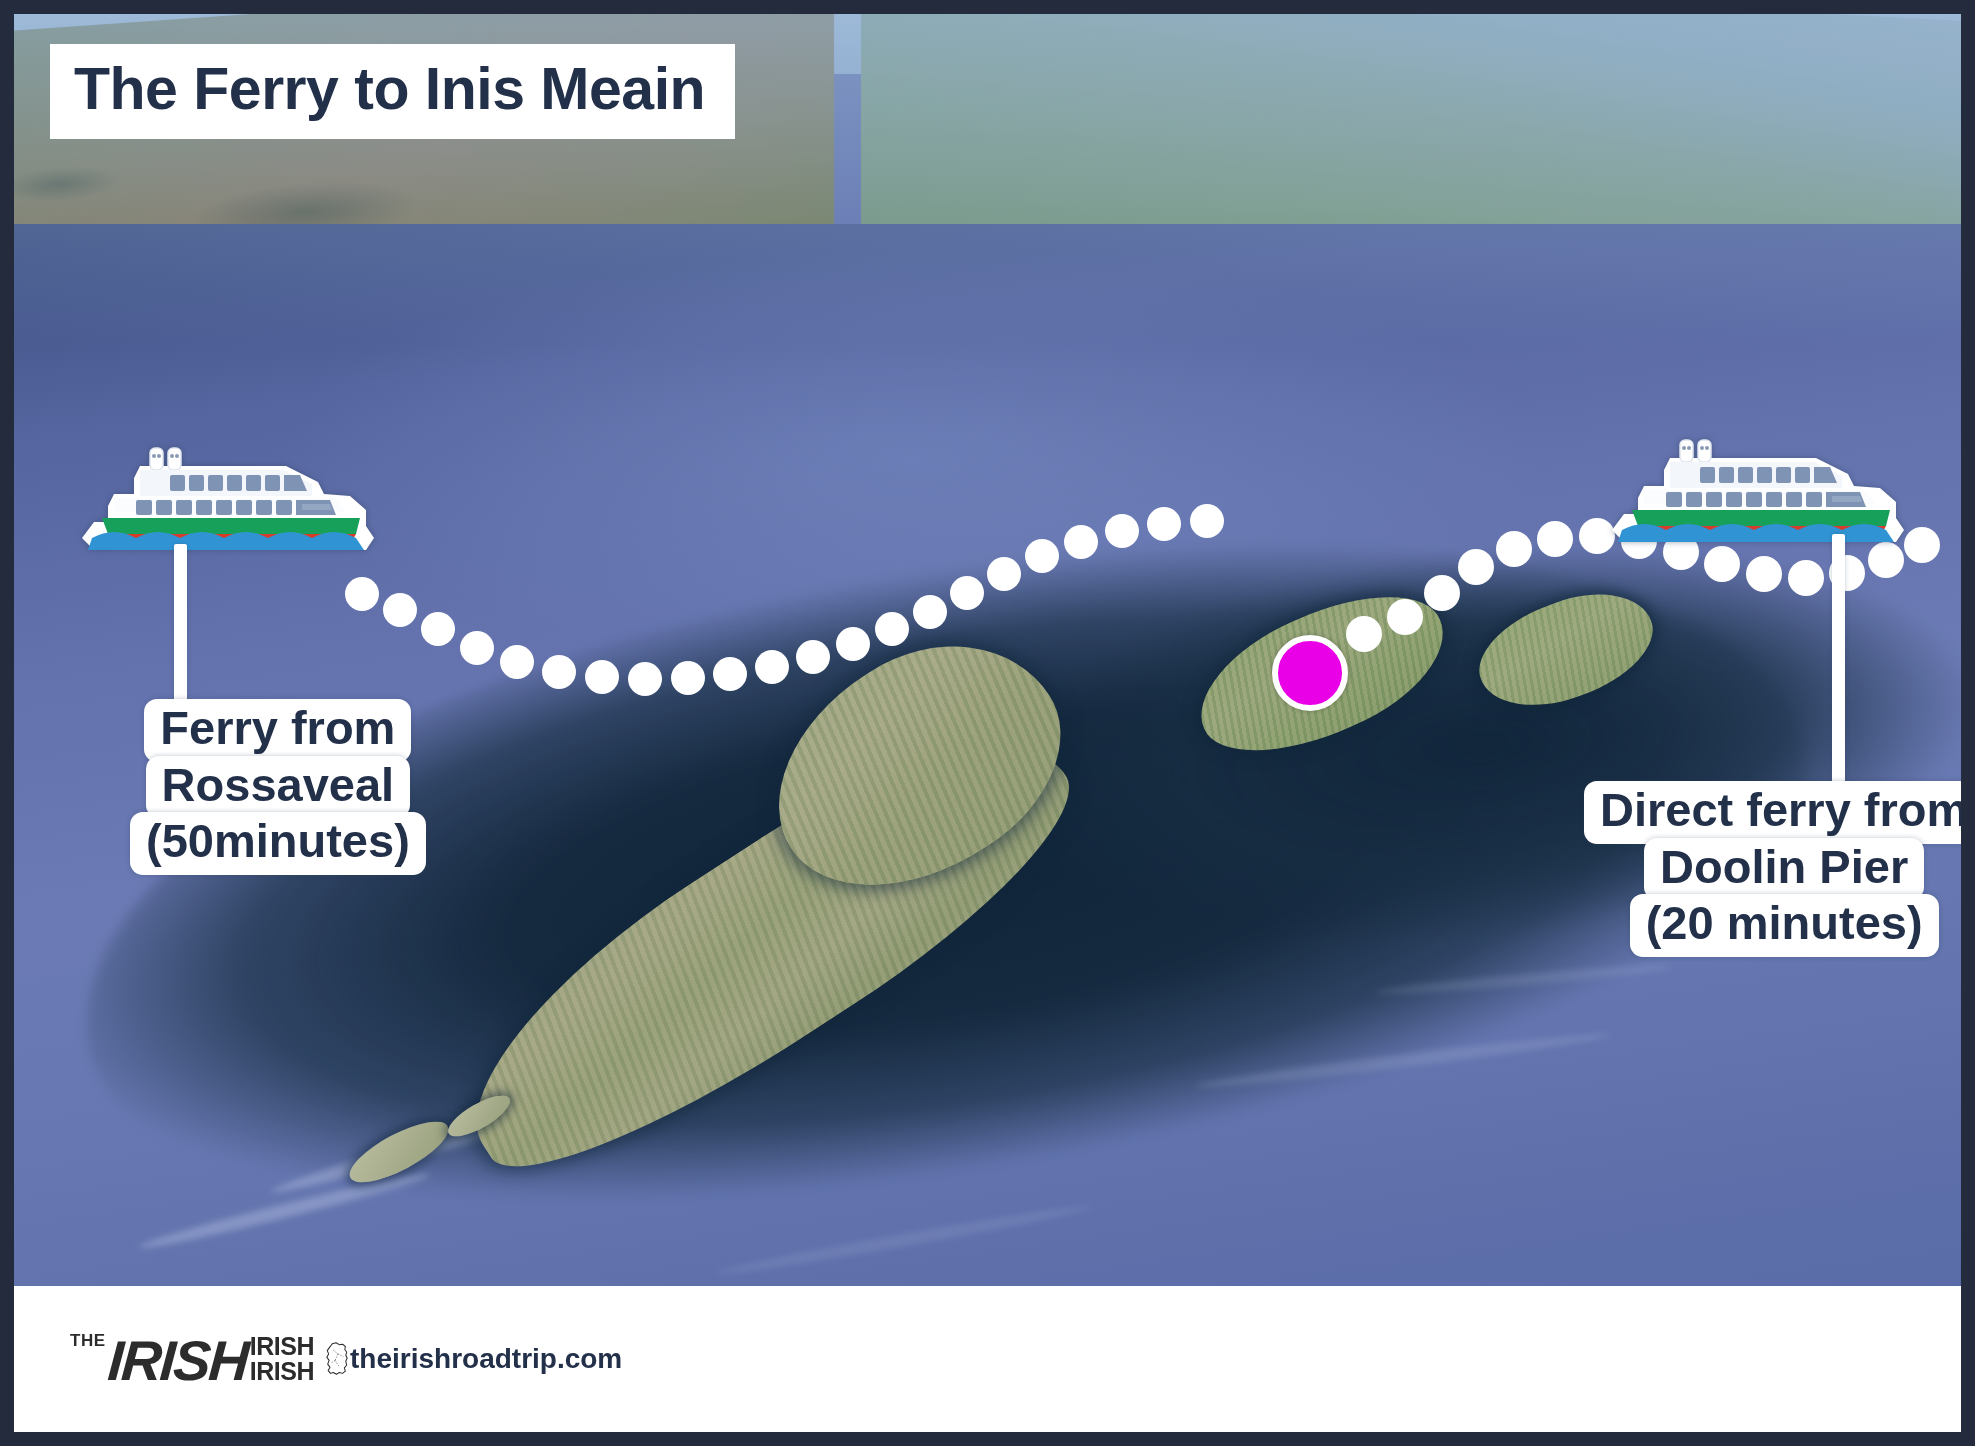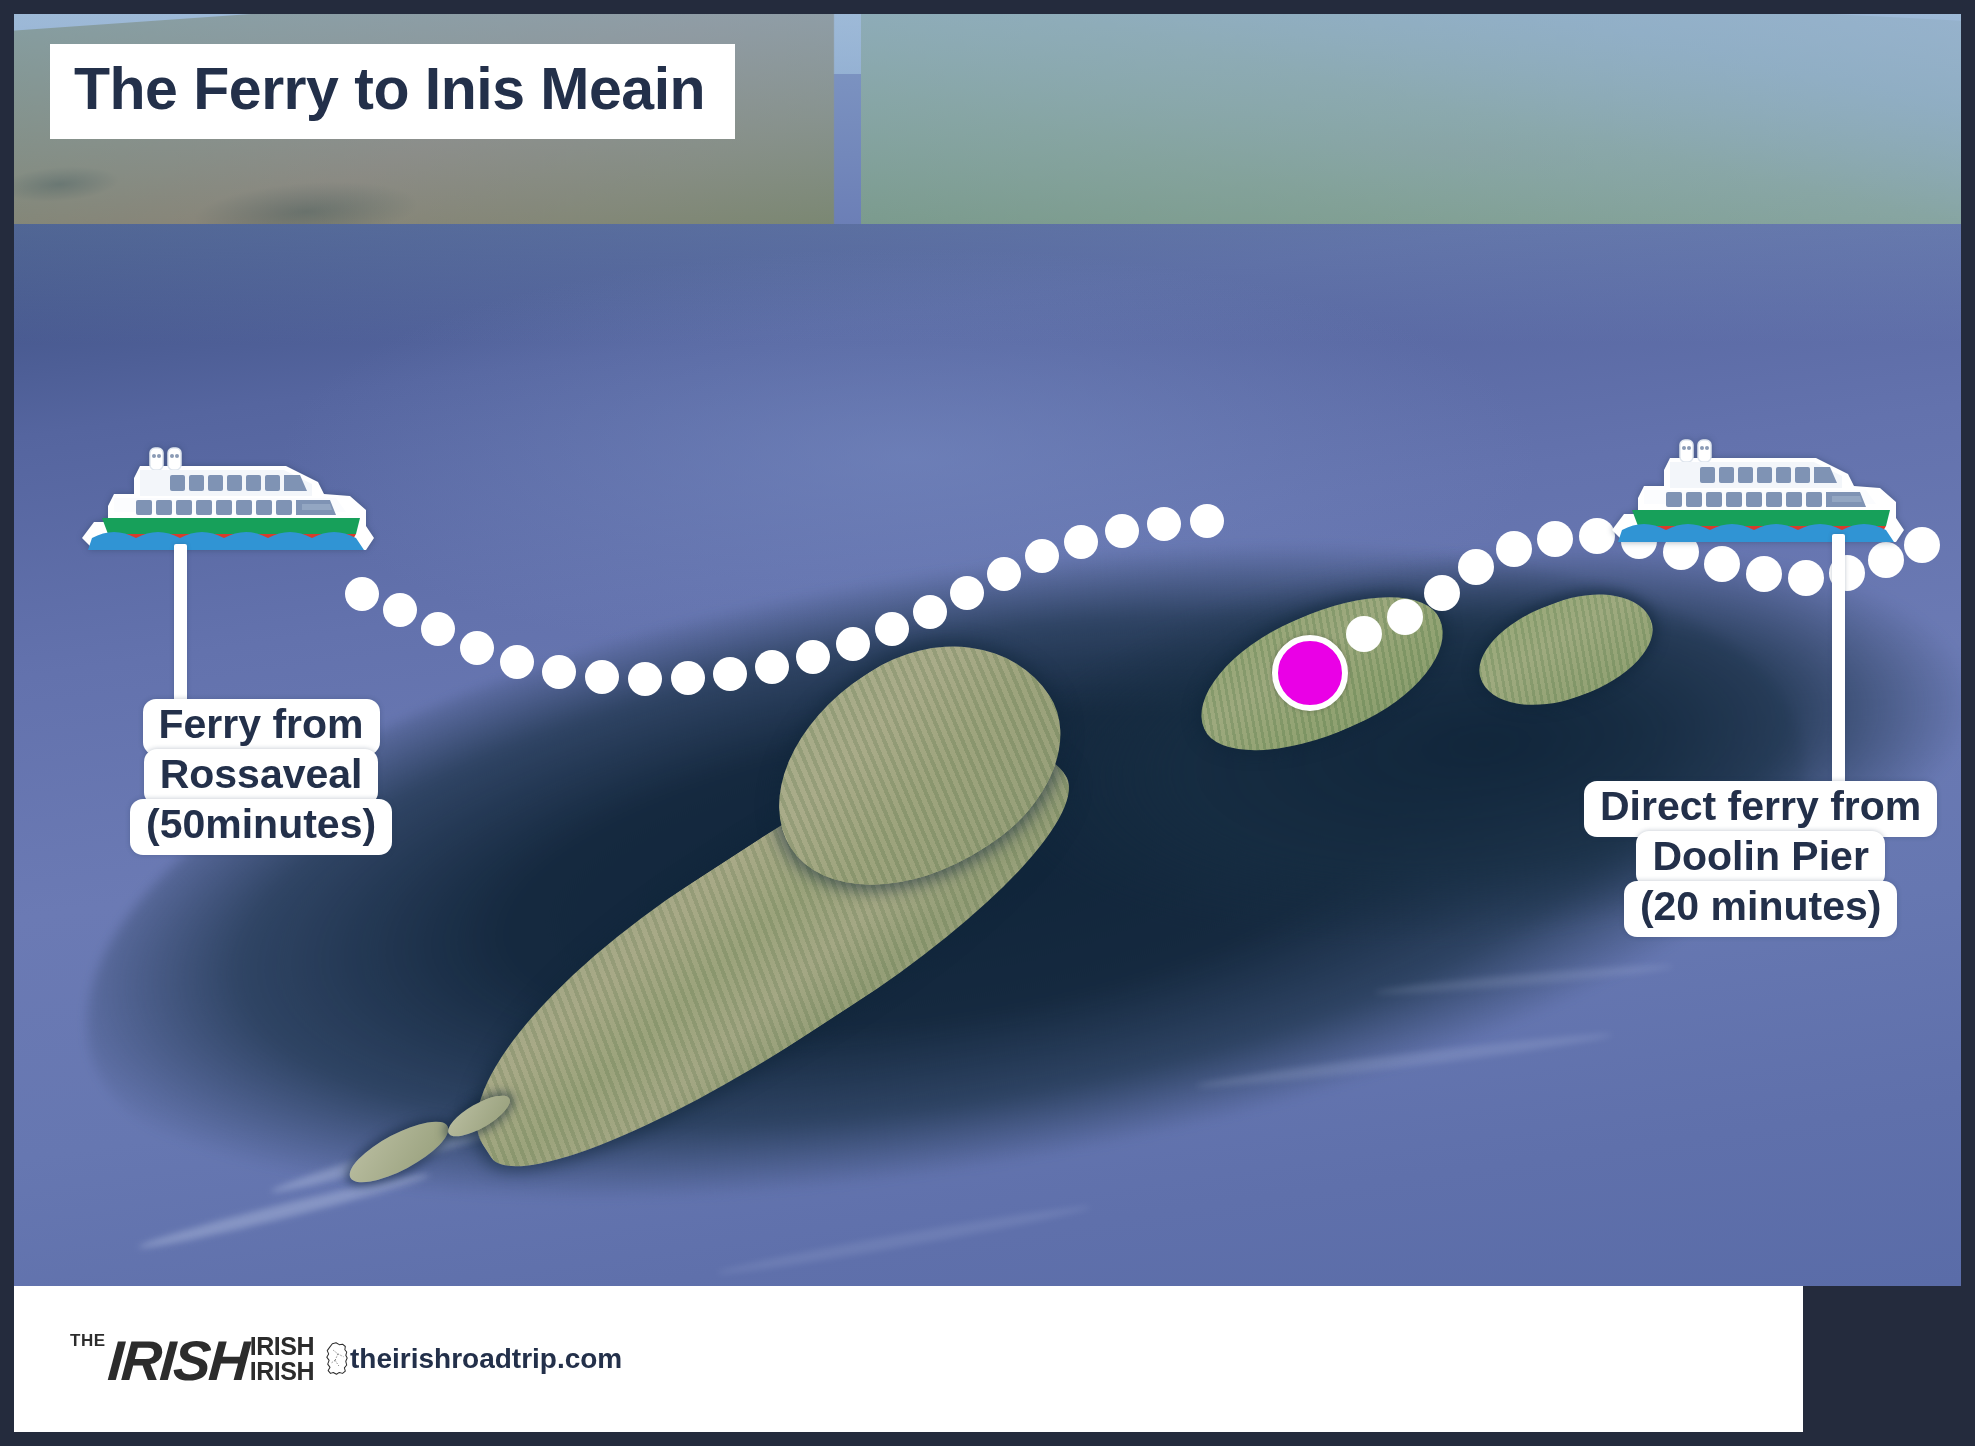--- a/index.html
+++ b/index.html
@@ -126,27 +126,27 @@
   
   .stem{position:absolute;background:#ffffff;width:13px;border-radius:2px;
       box-shadow:0 0 4px rgba(40,60,90,.3);}
   .stem-left{left:160px;top:530px;height:180px;}
   .stem-right{left:1818px;top:520px;height:260px;}
 
   
   .callout{position:absolute;display:flex;flex-direction:column;align-items:center;}
   .callout .line{background:#ffffff;color:#23304a;font-weight:bold;
       border-radius:13px;padding:3px 16px 7px 16px;margin:-3px 0;
-      font-size:41px;line-height:1.12;white-space:nowrap;
+      font-size:47px;line-height:1.12;white-space:nowrap;
       box-shadow:0 0 5px rgba(40,60,90,.30);}
   .callout-left{left:116px;top:688px;}
   .callout-right{left:1570px;top:770px;}
 
   
-  .footer{position:absolute;left:14px;bottom:14px;width:1789px;height:146px;
+  .footer{position:absolute;left:14px;bottom:14px;width:1947px;height:146px;
       background:#ffffff;display:flex;align-items:center;box-sizing:border-box;
       padding:0 44px 0 56px;}
   .logo{display:flex;align-items:center;gap:10px;flex:0 0 auto;width:280px;}
   .logo-words{display:flex;align-items:flex-end;}
   .logo-the{font-size:17px;font-weight:bold;color:#2c2c2c;letter-spacing:.5px;
       line-height:1;margin-bottom:38px;margin-right:2px;}
   .logo-irish{font-size:56px;font-weight:bold;color:#2c2c2c;line-height:.92;
       letter-spacing:-2px;font-style:italic;transform:skewX(-4deg);}
   .logo-rt{display:flex;flex-direction:column;font-size:25px;font-weight:bold;
       color:#2c2c2c;line-height:1.02;letter-spacing:-.5px;margin-left:3px;margin-bottom:2px;}

